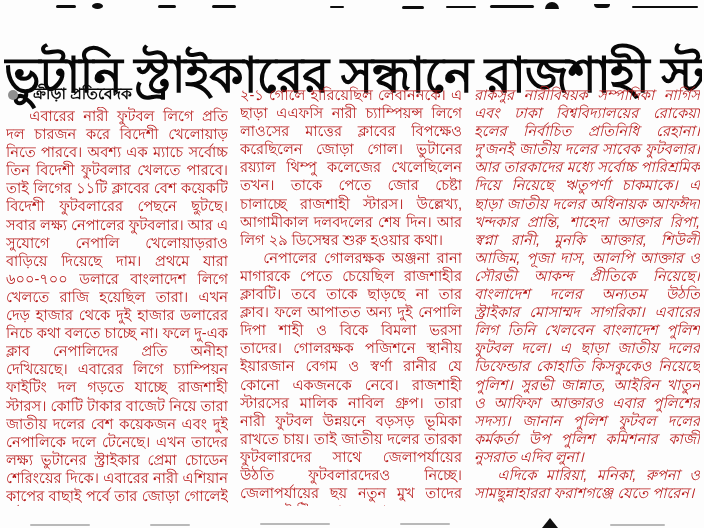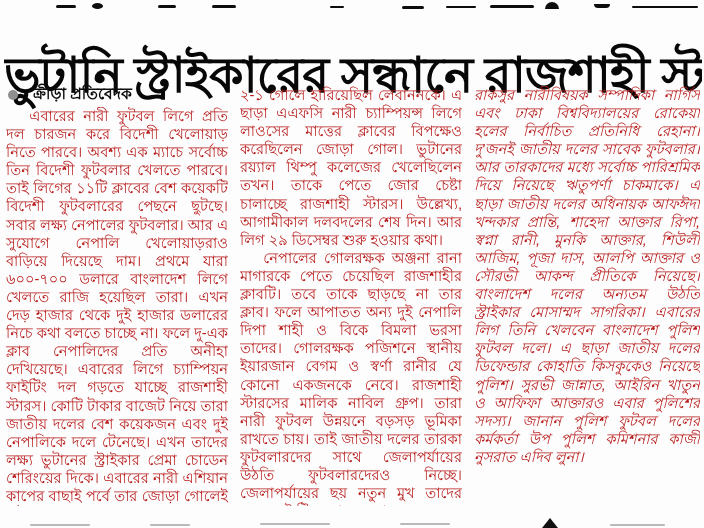--- a/index.html
+++ b/index.html
@@ -93,20 +93,21 @@
     <p class="indent">এবারের নারী ফুটবল লিগে প্রতি দল চারজন করে বিদেশী খেলোয়াড় নিতে পারবে। অবশ্য এক ম্যাচে সর্বোচ্চ তিন বিদেশী ফুটবলার খেলতে পারবে। তাই লিগের ১১টি ক্লাবের বেশ কয়েকটি বিদেশী ফুটবলারের পেছনে ছুটছে। সবার লক্ষ্য নেপালের ফুটবলার। আর এ সুযোগে নেপালি খেলোয়াড়রাও বাড়িয়ে দিয়েছে দাম। প্রথমে যারা ৬০০-৭০০ ডলারে বাংলাদেশ লিগে খেলতে রাজি হয়েছিল তারা। এখন দেড় হাজার থেকে দুই হাজার ডলারের নিচে কথা বলতে চাচ্ছে না। ফলে দু-এক ক্লাব নেপালিদের প্রতি অনীহা দেখিয়েছে। এবারের লিগে চ্যাম্পিয়ন ফাইটিং দল গড়তে যাচ্ছে রাজশাহী স্টারস। কোটি টাকার বাজেট নিয়ে তারা জাতীয় দলের বেশ কয়েকজন এবং দুই নেপালিকে দলে টেনেছে। এখন তাদের লক্ষ্য ভুটানের স্ট্রাইকার প্রেমা চোডেন শেরিংয়ের দিকে। এবারের নারী এশিয়ান কাপের বাছাই পর্বে তার জোড়া গোলেই ভুটান</p>
   </div>
 
   <div class="col col-2">
     <p>২-১ গোলে হারিয়েছিল লেবাননকে। এ ছাড়া এএফসি নারী চ্যাম্পিয়ন্স লিগে লাওসের মাত্তের ক্লাবের বিপক্ষেও করেছিলেন জোড়া গোল। ভুটানের রয়্যাল থিম্পু কলেজের খেলেছিলেন তখন। তাকে পেতে জোর চেষ্টা চালাচ্ছে রাজশাহী স্টারস। উল্লেখ্য, আগামীকাল দলবদলের শেষ দিন। আর লিগ ২৯ ডিসেম্বর শুরু হওয়ার কথা।</p>
     <p class="indent">নেপালের গোলরক্ষক অঞ্জনা রানা মাগারকে পেতে চেয়েছিল রাজশাহীর ক্লাবটি। তবে তাকে ছাড়ছে না তার ক্লাব। ফলে আপাতত অন্য দুই নেপালি দিপা শাহী ও বিকে বিমলা ভরসা তাদের। গোলরক্ষক পজিশনে স্থানীয় ইয়ারজান বেগম ও স্বর্ণা রানীর যে কোনো একজনকে নেবে। রাজশাহী স্টারসের মালিক নাবিল গ্রুপ। তারা নারী ফুটবল উন্নয়নে বড়সড় ভূমিকা রাখতে চায়। তাই জাতীয় দলের তারকা ফুটবলারদের সাথে জেলাপর্যায়ের উঠতি ফুটবলারদেরও নিচ্ছে। জেলাপর্যায়ের ছয় নতুন মুখ তাদের দলে। এই টিমে খেলতে যাচ্ছেন</p>
   </div>
 
   <div class="col col-3">
     <p>রাকসুর নারীবিষয়ক সম্পাদিকা নার্গিস এবং ঢাকা বিশ্ববিদ্যালয়ের রোকেয়া হলের নির্বাচিত প্রতিনিধি রেহানা। দু'জনই জাতীয় দলের সাবেক ফুটবলার। আর তারকাদের মধ্যে সর্বোচ্চ পারিশ্রমিক দিয়ে নিয়েছে ঋতুপর্ণা চাকমাকে। এ ছাড়া জাতীয় দলের অধিনায়ক আফঈদা খন্দকার প্রান্তি, শাহেদা আক্তার রিপা, স্বপ্না রানী, মুনকি আক্তার, শিউলী আজিম, পূজা দাস, আলপি আক্তার ও সৌরভী আকন্দ প্রীতিকে নিয়েছে। বাংলাদেশ দলের অন্যতম উঠতি স্ট্রাইকার মোসাম্মদ সাগরিকা। এবারের লিগ তিনি খেলবেন বাংলাদেশ পুলিশ ফুটবল দলে। এ ছাড়া জাতীয় দলের ডিফেন্ডার কোহাতি কিসকুকেও নিয়েছে পুলিশ। সুরভী জান্নাত, আইরিন খাতুন ও আফিফা আক্তারও এবার পুলিশের সদস্য। জানান পুলিশ ফুটবল দলের কর্মকর্তা উপ পুলিশ কমিশনার কাজী নুসরাত এদিব লুনা।</p>
+    <p class="indent">এদিকে মারিয়া, মনিকা, রুপনা ও সামছুন্নাহাররা ফরাশগঞ্জে যেতে পারেন।</p>
   </div>
 
   <div class="crop-bottom">
     <span class="frag-b" style="left:30px;  bottom:2px; width:60px;"></span>
     <span class="frag-b" style="left:150px; bottom:2px; width:40px;"></span>
     <span class="frag-b" style="left:260px; bottom:3px; width:70px;"></span>
     <span class="frag-b" style="left:400px; bottom:3px; width:50px;"></span>
     <span class="frag-b" style="left:610px; bottom:2px; width:55px;"></span>
     <span class="tri"></span>
   </div>

